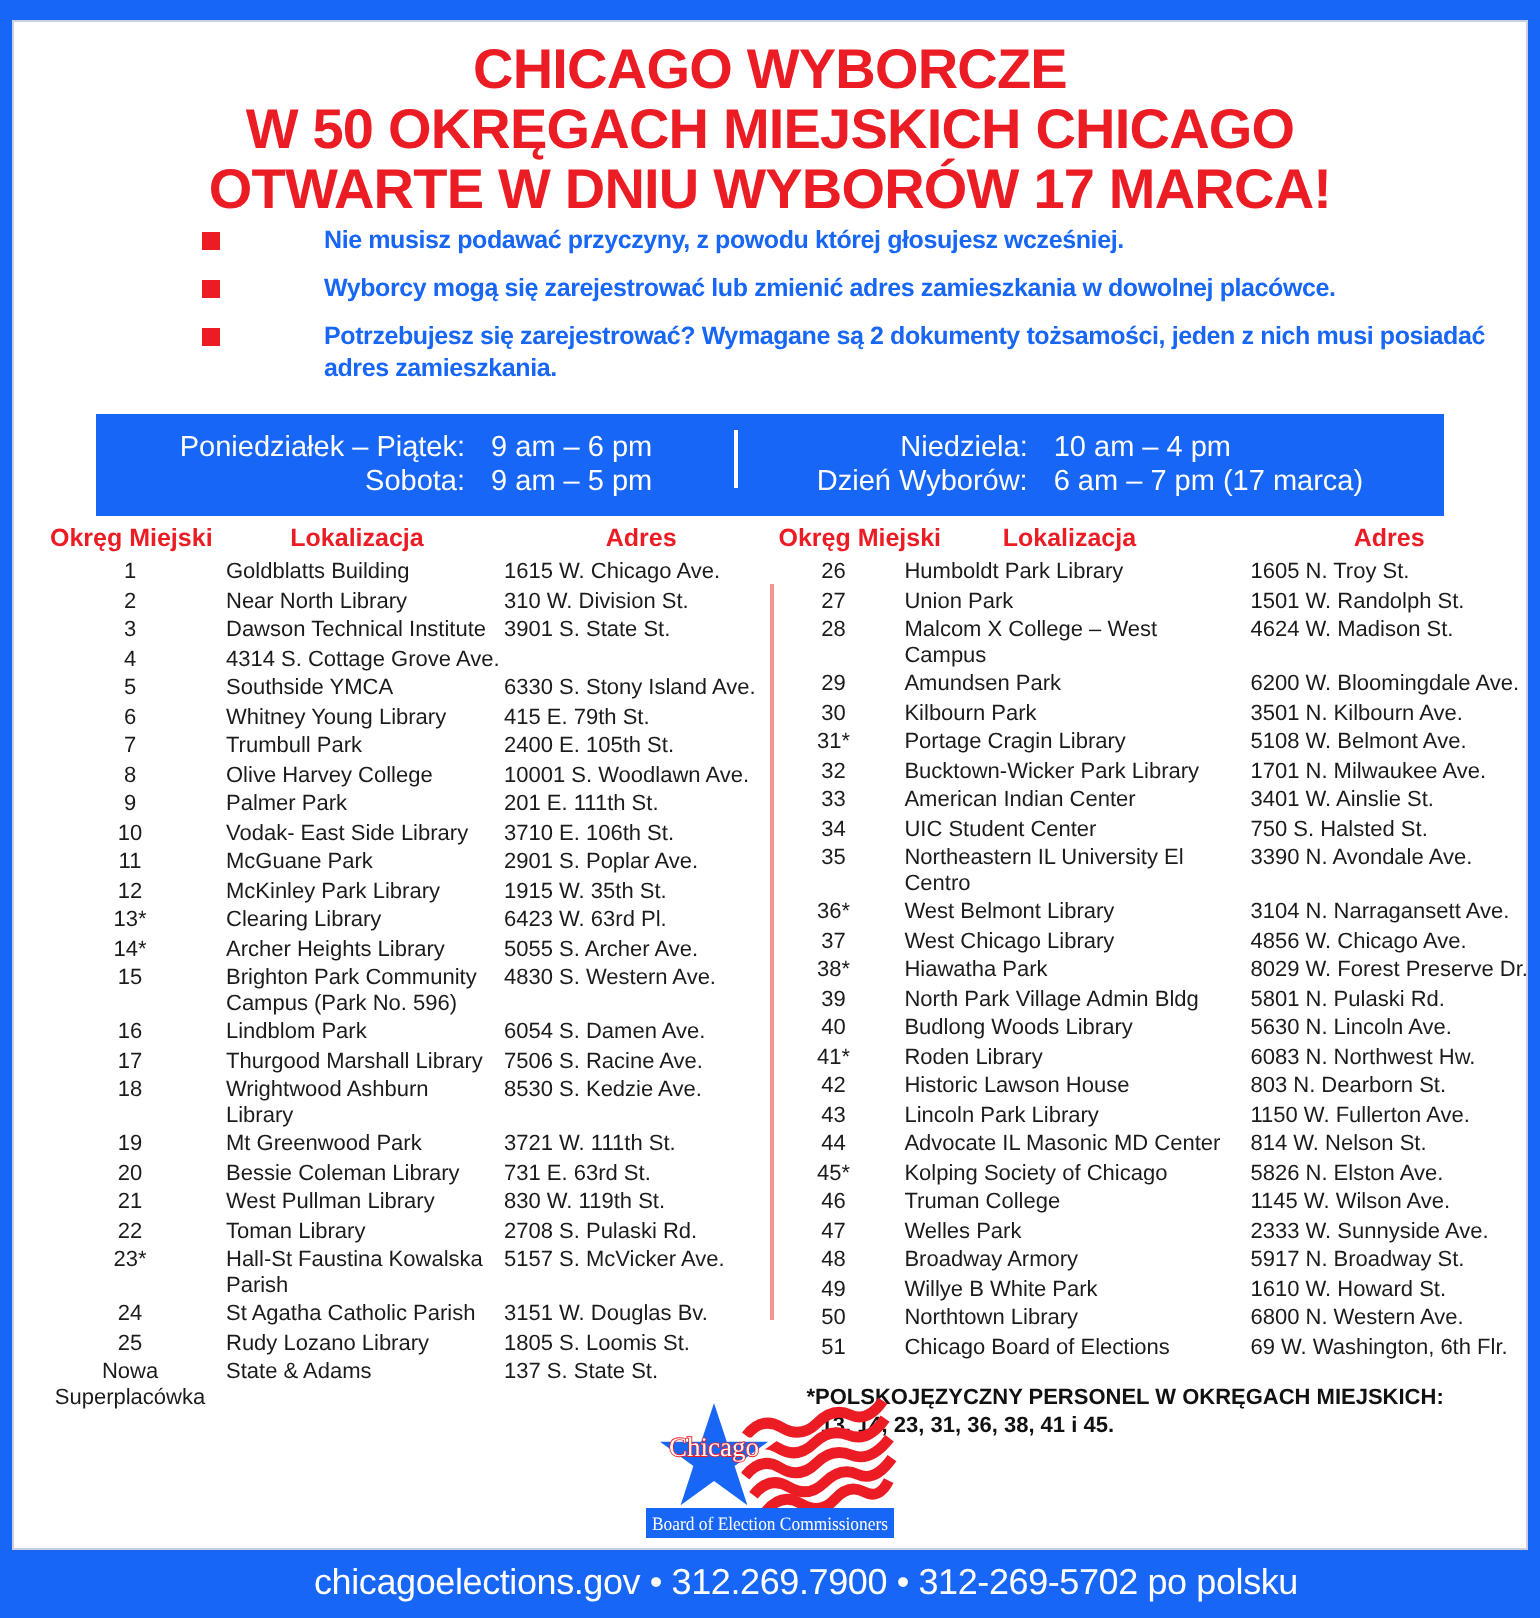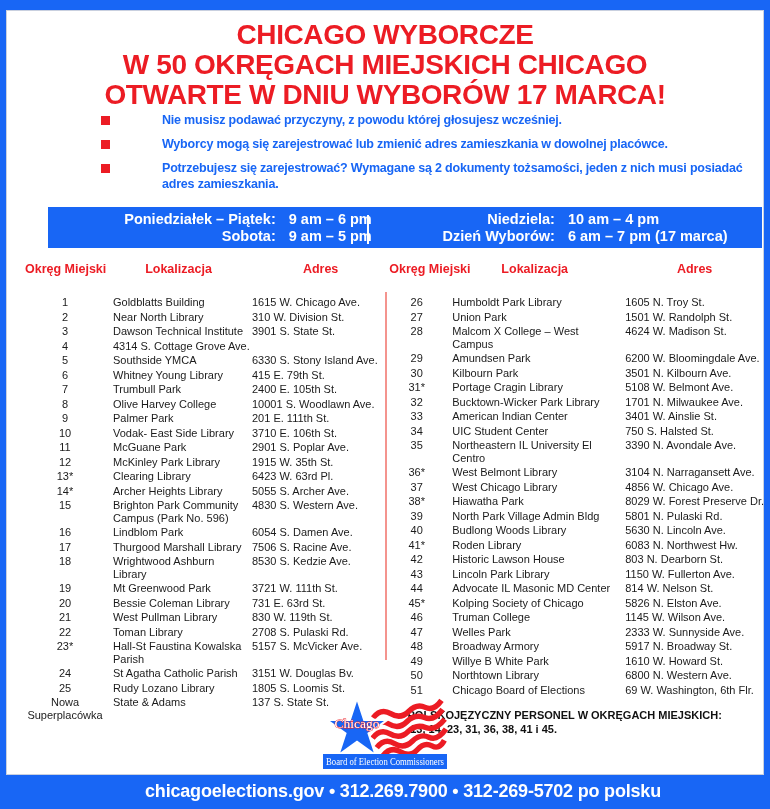--- a/index.html
+++ b/index.html
@@ -11,55 +11,55 @@
   .title{position:absolute;left:0;right:0;top:20px;text-align:center;color:#EC1C24;
          font-weight:bold;font-size:28px;line-height:30px;letter-spacing:-0.4px;}
 
   
   .bullets{position:absolute;left:101px;top:113px;width:648px;list-style:none;margin:0;padding:0;}
   .bullet{display:flex;margin-bottom:8.5px;}
   .bullet .sq{flex:0 0 auto;width:9px;height:9px;background:#EC1C24;margin:3px 14px 0 0;}
   .bullet .bt{color:#1866F5;font-weight:bold;font-size:12.5px;line-height:15.5px;letter-spacing:-0.2px;white-space:pre-line;padding-left:38px;}
 
   
-  .banner{position:absolute;left:48px;top:207px;width:674px;height:41px;background:#1866F5;color:#fff;
-          font-weight:bold;font-size:14.5px;display:flex;padding-left:40px;}
+  .banner{position:absolute;left:48px;top:207px;width:674px;height:51px;background:#1866F5;color:#fff;
+          font-weight:normal;font-size:14.5px;display:flex;}
   .banner .half{display:grid;grid-template-columns:max-content max-content;column-gap:13px;row-gap:1px;
                 align-content:center;justify-content:center;}
   .banner .half.l{width:320px;}
   .banner .half.r{flex:1;}
   .banner .lab{text-align:right;}
   .banner .val{text-align:left;}
   .banner .vdiv{position:absolute;left:319px;top:8px;width:2px;height:29px;background:#fff;}
 
   
   .tables{position:absolute;left:25px;top:262px;right:6px;display:flex;}
   .tbl{font-size:11px;color:#1b1b1b;}
   .tbl.left{width:365px;}
   .tbl.right{flex:1;}
   .trow{display:grid;column-gap:8px;margin-bottom:2px;line-height:12.5px;}
   .tbl.left .trow{grid-template-columns:80px 131px 1fr;}
   .tbl.right .trow{grid-template-columns:55px 165px 1fr;}
-  .thead{color:#EC1C24;font-weight:bold;font-size:12.5px;margin-bottom:19px;line-height:15px;}
+  .thead{color:#EC1C24;font-weight:bold;font-size:12.5px;margin-bottom:3px;line-height:15px;}
   .thead span{text-align:center;white-space:nowrap;}
   .c-ward{text-align:center;white-space:pre-line;}
   .c-loc{white-space:pre-line;}
   .c-addr{white-space:nowrap;}
   .pinkline{position:absolute;left:385px;top:292px;width:2px;height:368px;background:#F4948E;}
 
   
   .footnote{margin:13px 0 0 14px;font-weight:bold;font-size:11px;line-height:13.5px;color:#111;}
   .footnote .fl2{padding-left:7px;}
 
   
   .logo{position:absolute;left:50%;top:697px;transform:translateX(-50%);}
 
   
   .footerbar{position:absolute;left:0;right:0;bottom:0;height:34px;background:#1866F5;color:#fff;
-             text-align:center;font-weight:bold;font-size:18px;line-height:33px;letter-spacing:-0.2px;padding-left:36px;}
+             text-align:center;font-weight:normal;font-size:18px;line-height:33px;letter-spacing:-0.2px;padding-left:36px;}
 </style>
 </head>
 <body>
 
 <div class="page">
   <div class="inner"></div>
 
   <div class="title">
     <div>CHICAGO WYBORCZE</div>
     <div>W 50 OKRĘGACH MIEJSKICH CHICAGO</div>

